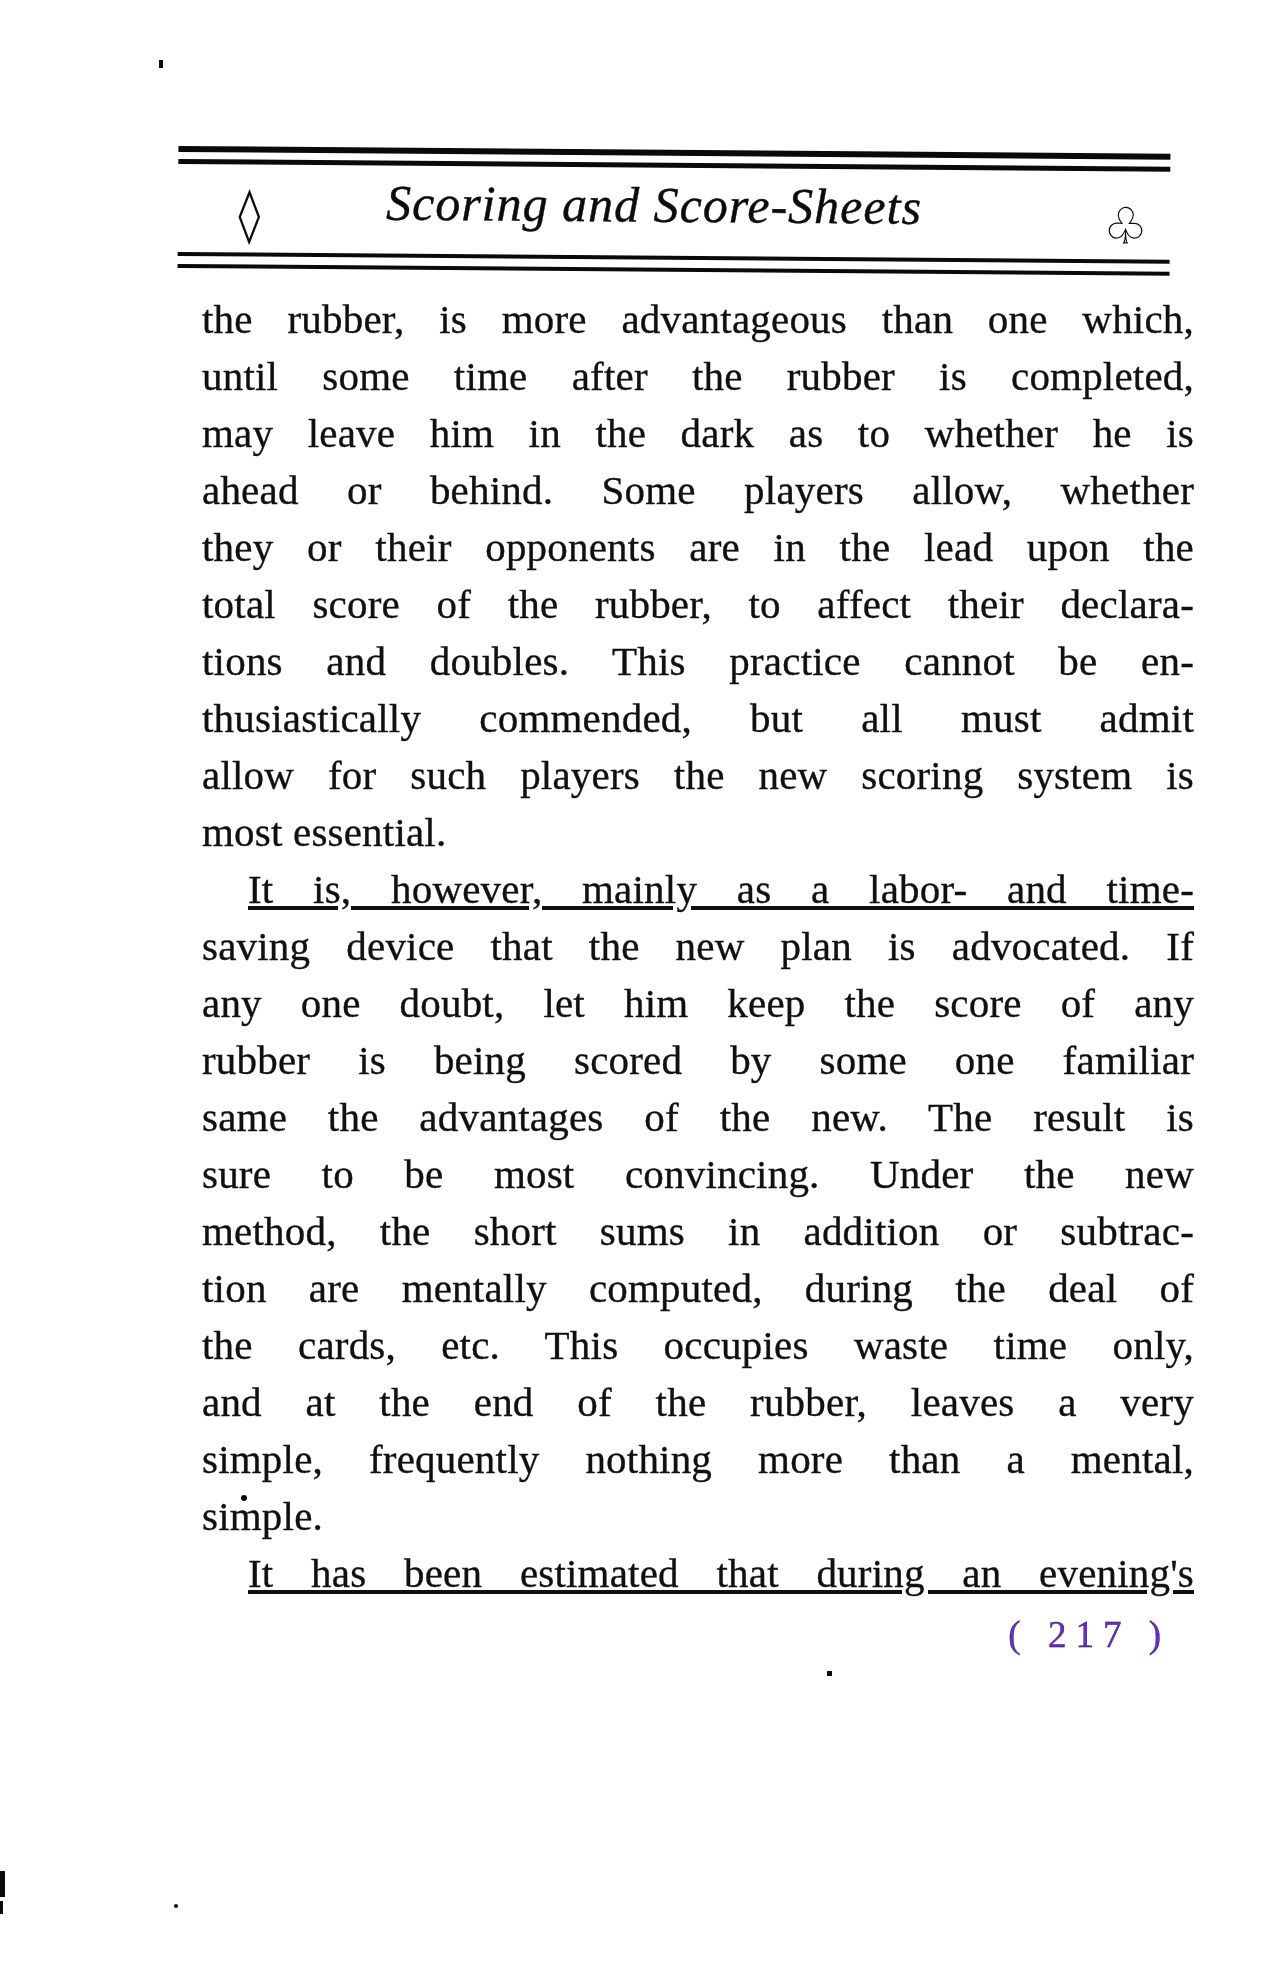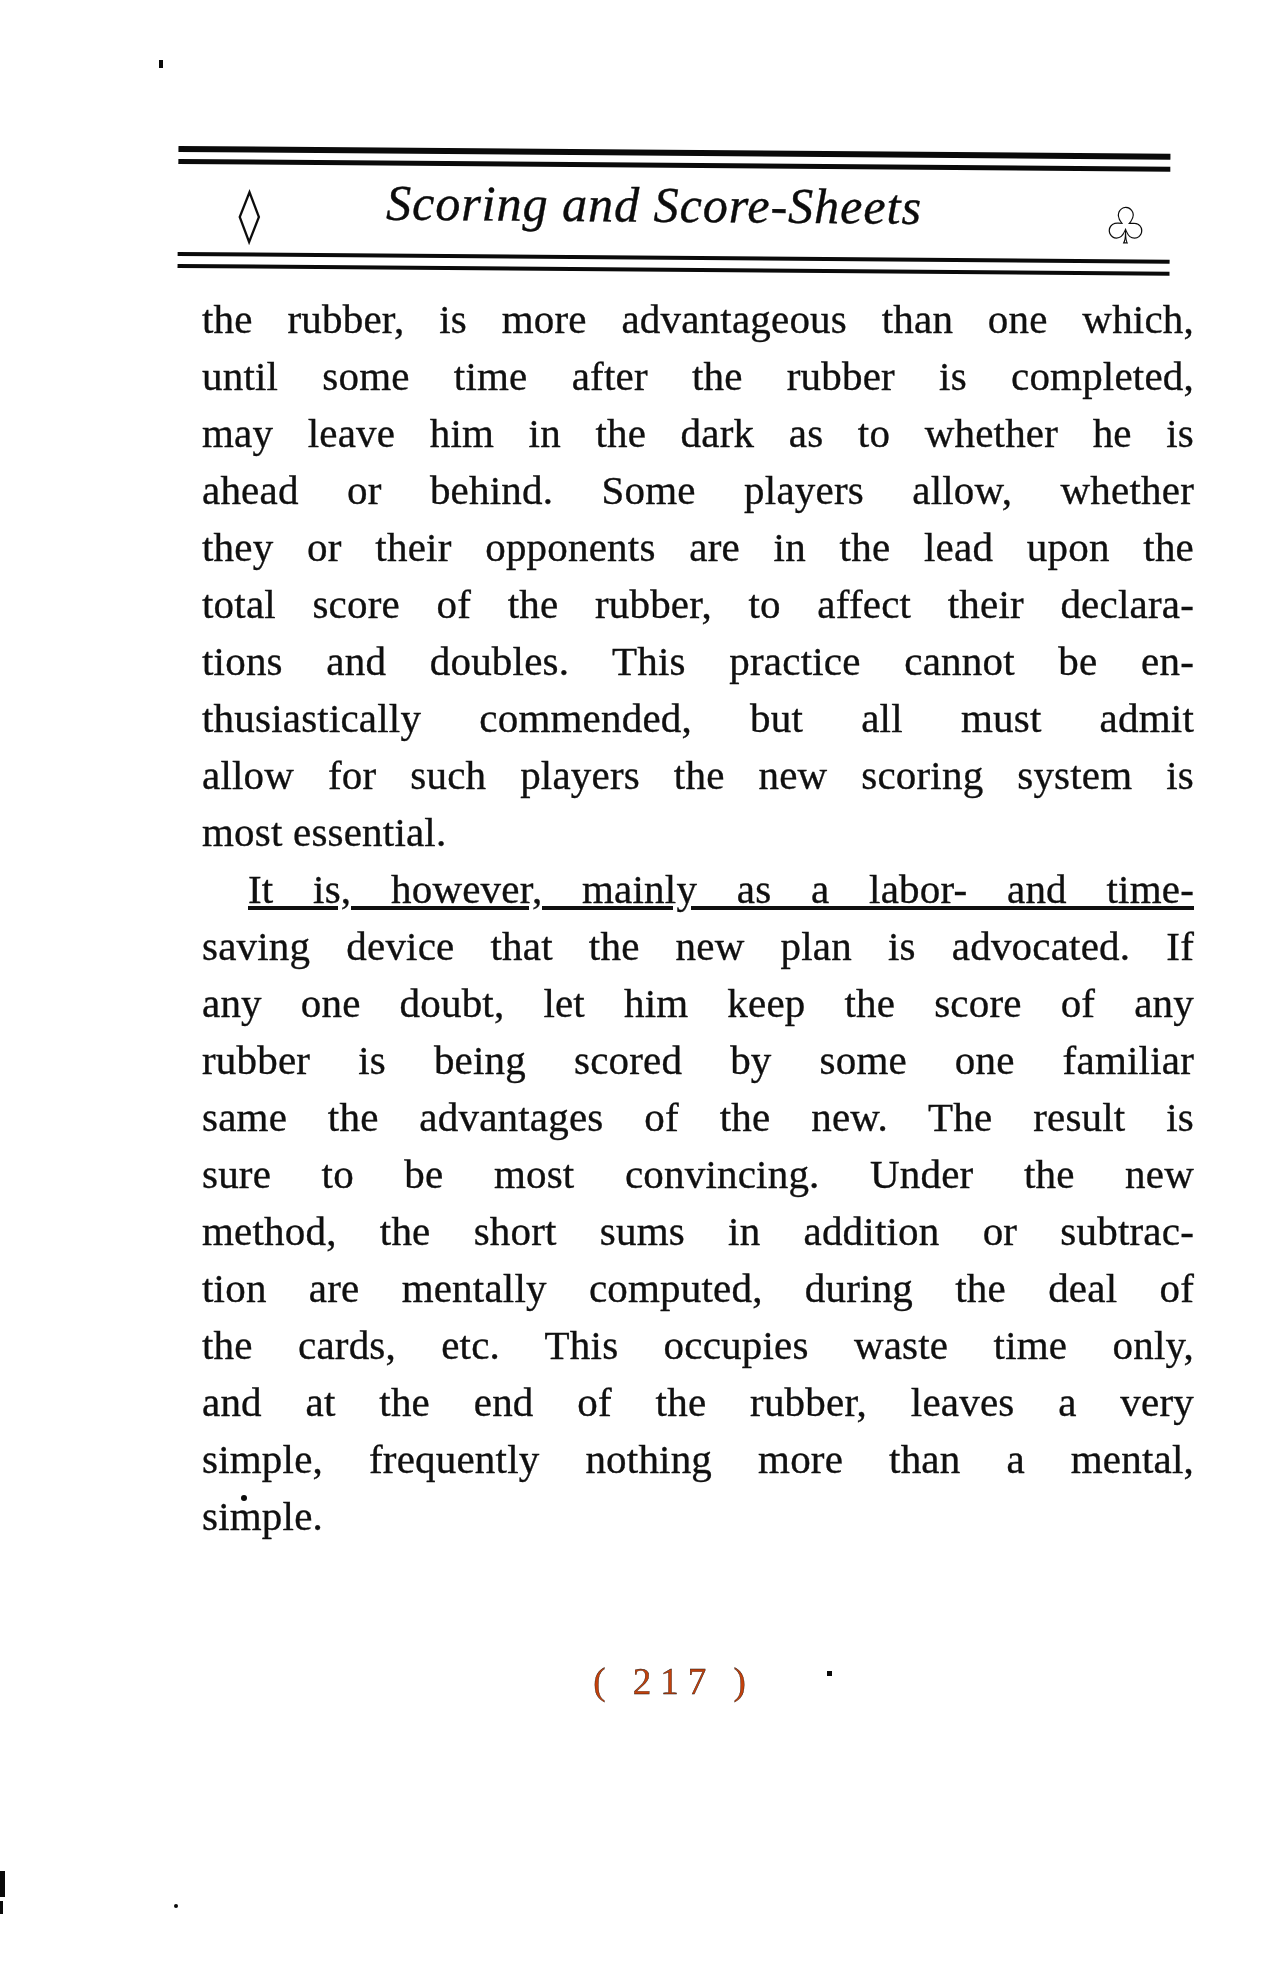--- a/index.html
+++ b/index.html
@@ -96,26 +96,26 @@
   }
   .line.indent {
     text-indent: 46px;
     text-decoration: underline;
   }
 
   
   .page-number {
     position: absolute;
     left: 178px;
-    top: 1660px;
+    top: 1613px;
     width: 992px;
-    text-align: center;
+    text-align: right;
     font-size: 37px;
     letter-spacing: 9px;
-    color: #c2410c;
+    color: #6d28d9;
     -webkit-text-stroke: 0.35px #101010;
   }
 
   
   .speck {
     position: absolute;
     background: #0a0a0a;
   }
   .speck-a { left: 159px; top: 60px;   width: 4px; height: 8px; }
   .speck-b { left: 241px; top: 1495px; width: 6px; height: 6px; border-radius: 50%; }
@@ -155,20 +155,21 @@
       <div class="line">any one doubt, let him keep the score of any</div>
       <div class="line">rubber is being scored by some one familiar</div>
       <div class="line">same the advantages of the new. The result is</div>
       <div class="line">sure to be most convincing. Under the new</div>
       <div class="line">method, the short sums in addition or subtrac-</div>
       <div class="line">tion are mentally computed, during the deal of</div>
       <div class="line">the cards, etc. This occupies waste time only,</div>
       <div class="line">and at the end of the rubber, leaves a very</div>
       <div class="line">simple, frequently nothing more than a mental,</div>
       <div class="line flush">simple.</div>
+      <div class="line indent">It has been estimated that during an evening's</div>
     </div>
 
   <div class="page-number">( 217 )</div>
 
   <div class="speck speck-a"></div>
   <div class="speck speck-b"></div>
   <div class="speck speck-c"></div>
   <div class="speck speck-d"></div>
   <div class="speck speck-e"></div>
   <div class="speck speck-f"></div>

